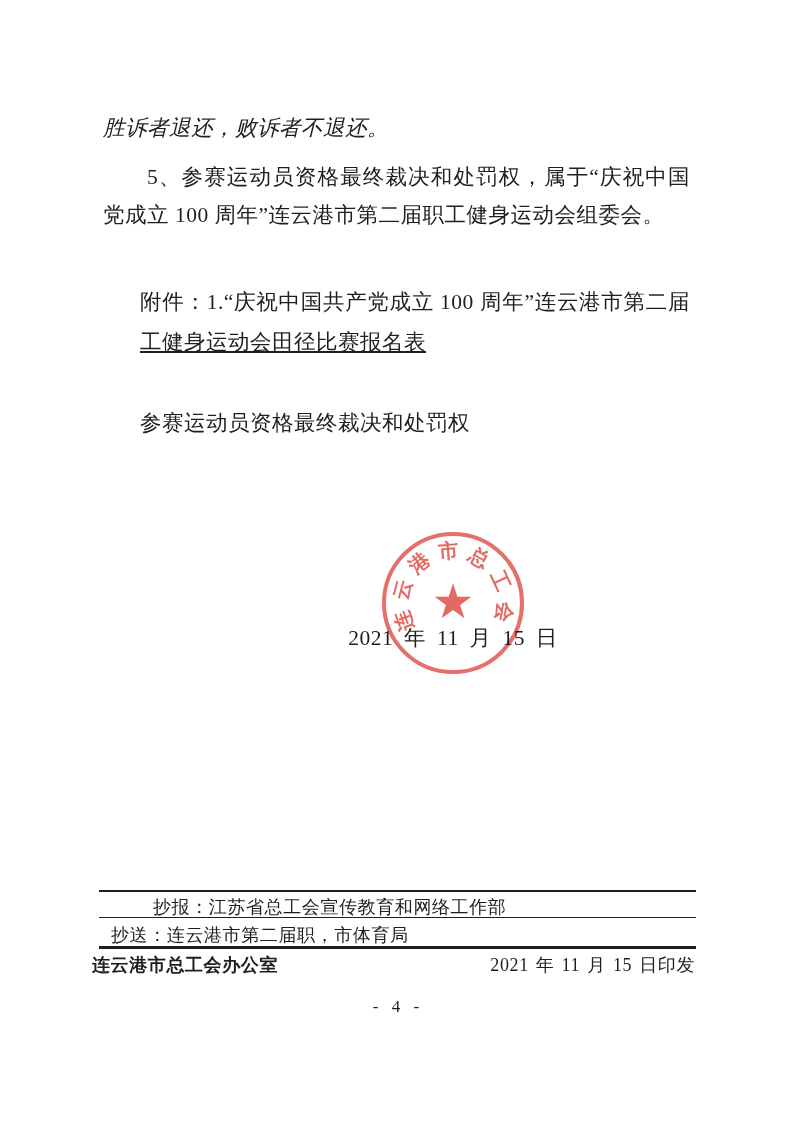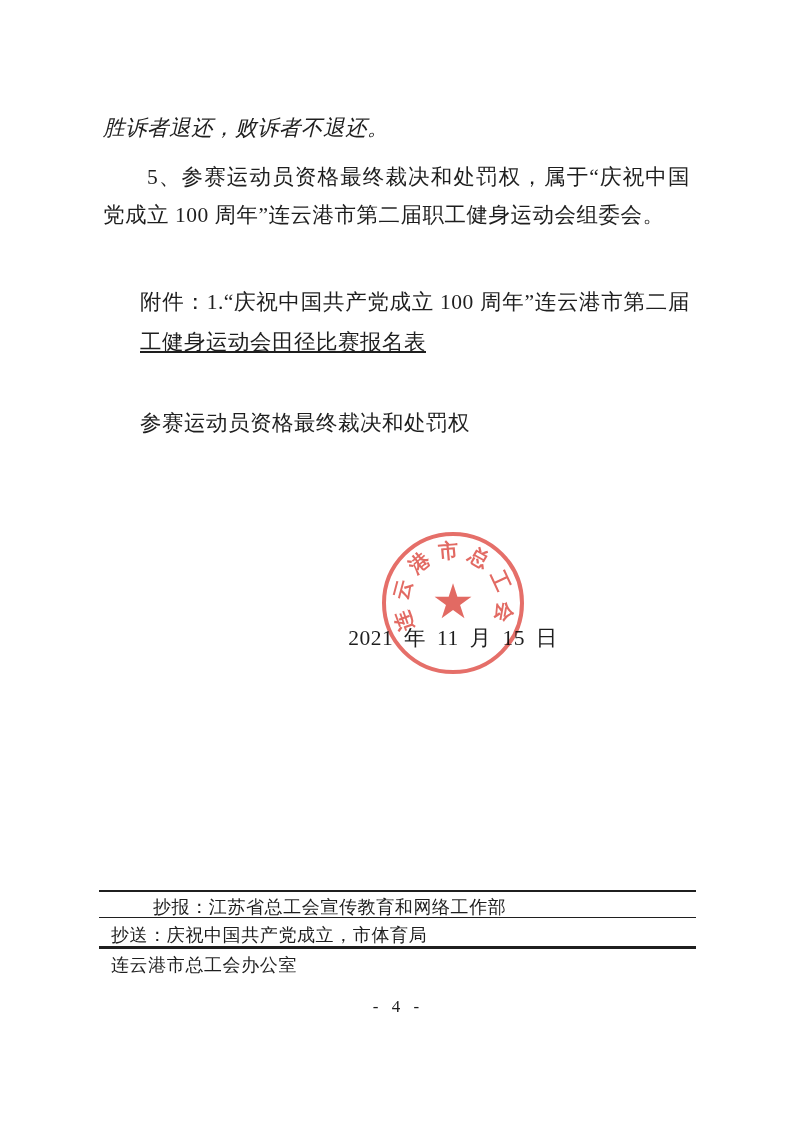--- a/index.html
+++ b/index.html
@@ -81,19 +81,20 @@
   </div>
 
   <div class="rule" style="top:890px; height:2px;"></div>
   <div class="rule" style="top:917px; height:1px;"></div>
   <div class="rule" style="top:946px; height:2.5px;"></div>
 
   <div class="footer-line" style="left:122px; top:896px;margin-left:31px;">
     <span>抄报：</span><span>江苏省总工会宣传教育和网络工作部</span>
   </div>
   <div class="footer-line" style="left:111px; top:924px;">
-    <span>抄送：</span><span>庆祝中国共产党成立，市体育局</span>
+    <span>抄送：</span><span>连云港市第二届职，市体育局</span>
   </div>
-  <div class="footer-line" style="left:111px; top:954px;">连云港市总工会办公室</div>
+  <div class="footer-line" style="left:92px; top:954px;font-weight:bold;">连云港市总工会办公室</div>
+  <div class="footer-line print-date" style="right:97px; top:954px;">2021 年 11 月 15 日印发</div>
 
   <div class="page-num" style="top:997px;">- 4 -</div>
 
 </div>
 
 </body></html>

